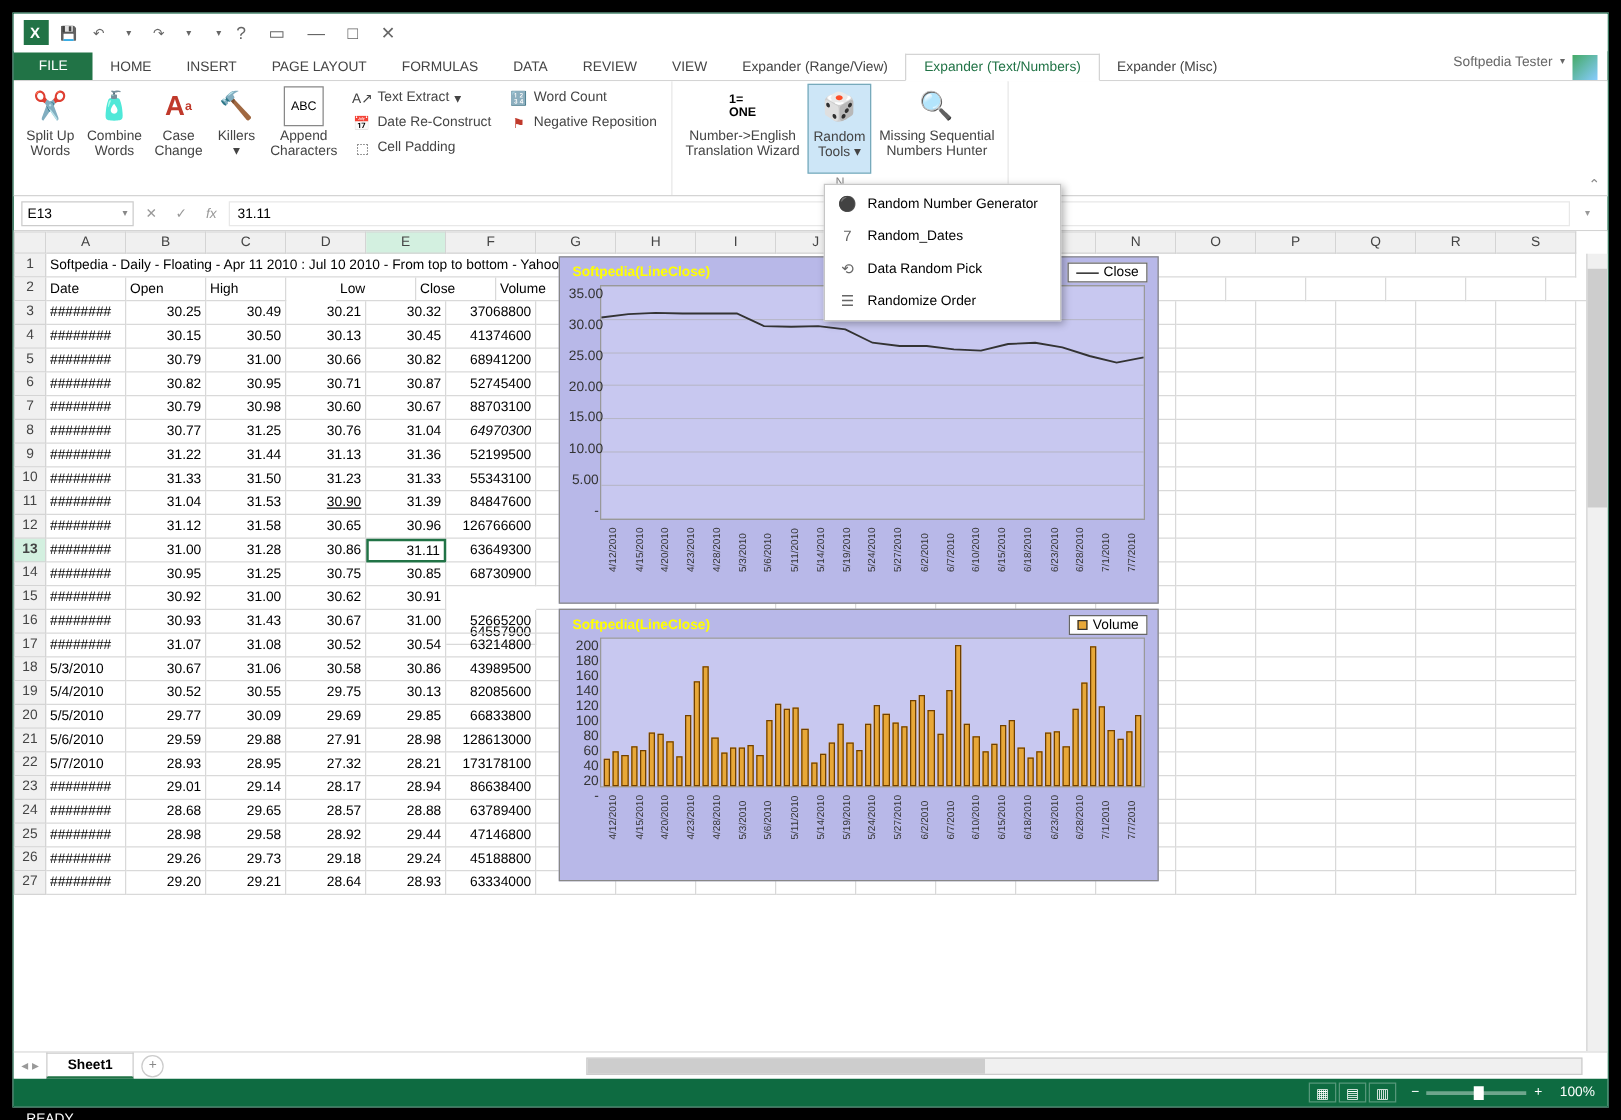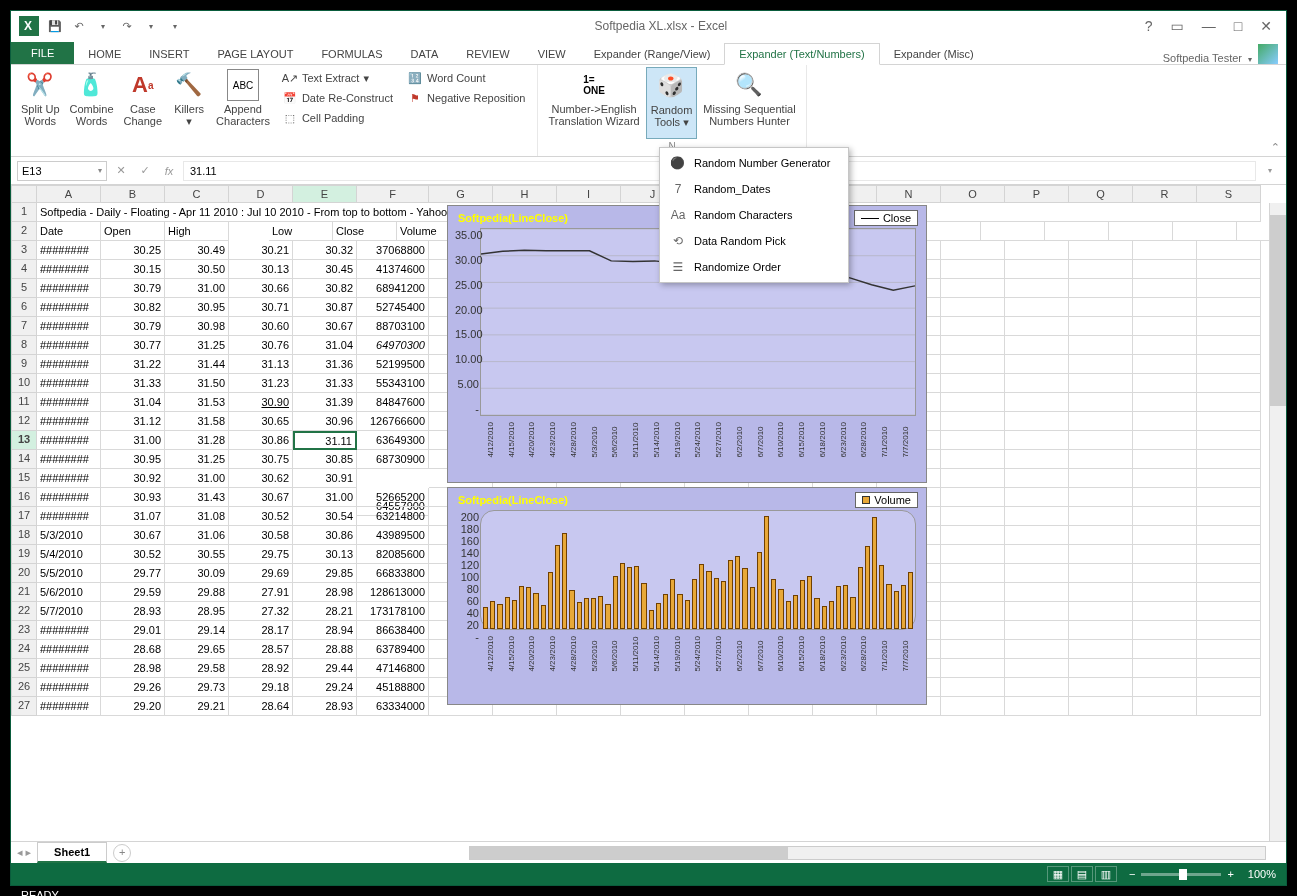--- a/index.html
+++ b/index.html
@@ -10,21 +10,21 @@
 .excel-icon { width:20px; height:20px; background:#217346; display:inline-block; position:relative; }
 .excel-icon::before { content:'X'; color:#fff; font-weight:bold; position:absolute; left:5px; top:3px; font-size:12px; }
 .qat-btn { width:16px; height:16px; display:flex; align-items:center; justify-content:center; color:#666; cursor:pointer; }
 .title-text { flex:1; text-align:center; color:#666; font-size:12px; }
 .win-controls { display:flex; gap:6px; align-items:center; color:#666; }
 .win-controls span { padding:0 6px; cursor:pointer; font-size:14px; }
 .ribbon-tabs { height:24px; display:flex; align-items:flex-end; padding-left:0; border-bottom:1px solid #d4d4d4; }
 .tab { padding:4px 14px; font-size:11px; color:#444; cursor:pointer; }
 .tab.file { background:#217346; color:#fff; padding:5px 20px; }
 .tab.active { color:#217346; border:1px solid #d4d4d4; border-bottom:1px solid #fff; margin-bottom:-1px; background:#fff; }
-.user-area { margin-left:auto; display:flex; align-items:flex-end; gap:6px; padding-right:8px; color:#666; }
+.user-area { margin-left:auto; display:flex; align-items:flex-start; gap:6px; padding-right:8px; color:#666; }
 .user-img { width:20px; height:20px; background:linear-gradient(135deg,#4a6,#8cf); }
 .ribbon { height:92px; background:#fff; display:flex; border-bottom:1px solid #d4d4d4; position:relative; }
 .ribbon-group { display:flex; flex-direction:column; padding:2px 6px; border-right:1px solid #e8e8e8; }
 .group-items { flex:1; display:flex; gap:2px; }
 .group-label { text-align:center; color:#888; font-size:10px; padding:2px; }
 .big-btn { display:flex; flex-direction:column; align-items:center; justify-content:flex-start; padding:2px 4px; cursor:pointer; min-width:42px; }
 .big-btn .icon { width:32px; height:32px; margin-bottom:2px; display:flex; align-items:center; justify-content:center; font-size:22px; }
 .big-btn .lbl { text-align:center; font-size:11px; line-height:12px; color:#444; }
 .small-btns { display:flex; flex-direction:column; gap:2px; padding:2px 4px; }
 .small-btn { display:flex; align-items:center; gap:4px; cursor:pointer; padding:1px 2px; font-size:11px; color:#444; }
@@ -82,21 +82,20 @@
   <div class="titlebar">
     <div class="qat">
       <span class="excel-icon"></span>
       <span class="qat-btn">💾</span>
       <span class="qat-btn">↶</span>
       <span class="qat-btn" style="font-size:8px;">▾</span>
       <span class="qat-btn">↷</span>
       <span class="qat-btn" style="font-size:8px;">▾</span>
       <span class="qat-btn" style="font-size:8px;">▾</span>
     </div>
-    <div class="title-text">Softpedia XL.xlsx - Excel</div>
     <div class="win-controls">
       <span>?</span>
       <span>▭</span>
       <span>—</span>
       <span>□</span>
       <span>✕</span>
     </div>
   </div>
 
   <div class="ribbon-tabs">
@@ -191,24 +190,20 @@
     </div>
 
     <div class="dropdown-menu">
       <div class="menu-item">
           <span class="micon">⚫</span>
           <span>Random Number Generator</span>
         </div>
       <div class="menu-item">
           <span class="micon">7</span>
           <span>Random_Dates</span>
-        </div>
-      <div class="menu-item">
-          <span class="micon">Aa</span>
-          <span>Random Characters</span>
         </div>
       <div class="menu-item">
           <span class="micon">⟲</span>
           <span>Data Random Pick</span>
         </div>
       <div class="menu-item">
           <span class="micon">☰</span>
           <span>Randomize Order</span>
         </div>
     </div>
@@ -886,21 +881,21 @@
             <div class="x-lbl">7/1/2010</div>
             <div class="x-lbl">7/7/2010</div>
           </div>
       </div>
       <div class="chart" style="position:relative;height:218px;">
         <div class="chart-title">Softpedia(LineClose)</div>
         <div class="legend">
             <span style="width:8px;height:8px;background:#e8a838;border:1px solid #333;display:inline-block;"></span>
             <span>Volume</span>
           </div>
-        <div class="plot-area" style="height:120px;display:flex;align-items:flex-end;gap:1px;padding:0 2px;border-radius:14px;">
+        <div class="plot-area" style="height:120px;display:flex;align-items:flex-end;gap:1px;padding:0 2px;">
           <div class="y-labels" id="yl2" style="font-size:7px;">
               <div>200</div>
               <div>180</div>
               <div>160</div>
               <div>140</div>
               <div>120</div>
               <div>100</div>
               <div>80</div>
               <div>60</div>
               <div>40</div>

